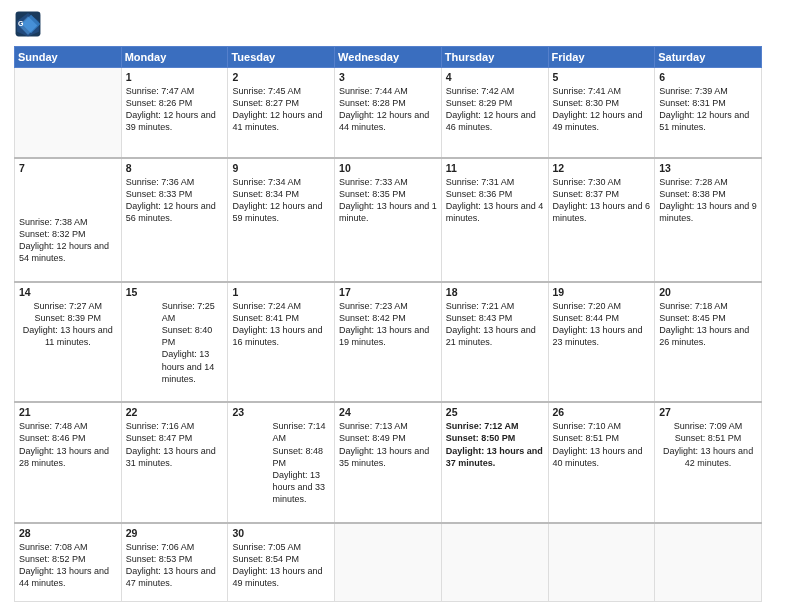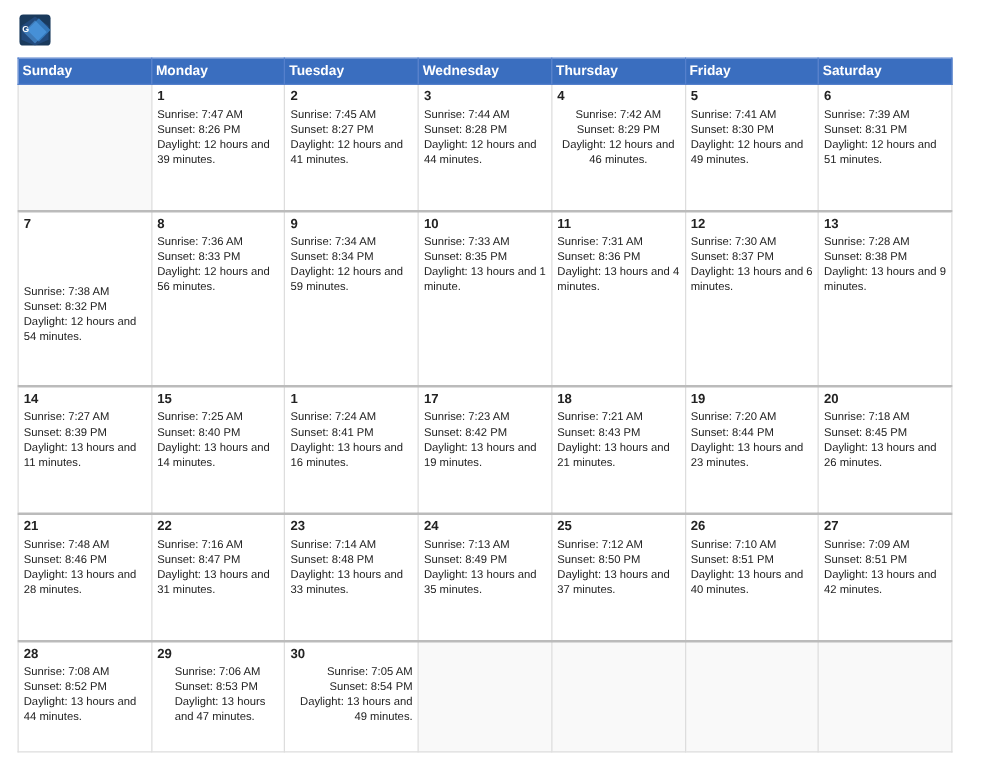--- a/index.html
+++ b/index.html
@@ -150,21 +150,21 @@
 Daylight: 12 hours and 41 minutes.</div>
           </td>
           <td>
             <div class="day-number">3</div>
             <div class="day-info" style="white-space: pre-line;">Sunrise: 7:44 AM
 Sunset: 8:28 PM
 Daylight: 12 hours and 44 minutes.</div>
           </td>
           <td>
             <div class="day-number">4</div>
-            <div class="day-info" style="white-space: pre-line; text-align: center;">Sunrise: 7:42 AM
+            <div class="day-info" style="white-space: pre-line;">Sunrise: 7:42 AM
 Sunset: 8:29 PM
 Daylight: 12 hours and 46 minutes.</div>
           </td>
           <td>
             <div class="day-number">5</div>
             <div class="day-info" style="white-space: pre-line;">Sunrise: 7:41 AM
 Sunset: 8:30 PM
 Daylight: 12 hours and 49 minutes.</div>
           </td>
           <td>
@@ -214,27 +214,27 @@
           <td>
             <div class="day-number">13</div>
             <div class="day-info" style="white-space: pre-line;">Sunrise: 7:28 AM
 Sunset: 8:38 PM
 Daylight: 13 hours and 9 minutes.</div>
           </td>
         </tr>
         <tr class="row-separator">
           <td>
             <div class="day-number">14</div>
-            <div class="day-info" style="white-space: pre-line;">Sunrise: 7:27 AM
+            <div class="day-info" style="white-space: pre-line; text-align: center;">Sunrise: 7:27 AM
 Sunset: 8:39 PM
 Daylight: 13 hours and 11 minutes.</div>
           </td>
           <td>
             <div class="day-number">15</div>
-            <div class="day-info" style="white-space: pre-line;">Sunrise: 7:25 AM
+            <div class="day-info" style="white-space: pre-line; margin-left: 36px;">Sunrise: 7:25 AM
 Sunset: 8:40 PM
 Daylight: 13 hours and 14 minutes.</div>
           </td>
           <td>
             <div class="day-number">1</div>
             <div class="day-info" style="white-space: pre-line;">Sunrise: 7:24 AM
 Sunset: 8:41 PM
 Daylight: 13 hours and 16 minutes.</div>
           </td>
           <td>
@@ -270,65 +270,65 @@
 Daylight: 13 hours and 28 minutes.</div>
           </td>
           <td>
             <div class="day-number">22</div>
             <div class="day-info" style="white-space: pre-line;">Sunrise: 7:16 AM
 Sunset: 8:47 PM
 Daylight: 13 hours and 31 minutes.</div>
           </td>
           <td>
             <div class="day-number">23</div>
-            <div class="day-info" style="white-space: pre-line;">Sunrise: 7:14 AM
+            <div class="day-info" style="white-space: pre-line; margin-left: 40px;">Sunrise: 7:14 AM
 Sunset: 8:48 PM
 Daylight: 13 hours and 33 minutes.</div>
           </td>
           <td>
             <div class="day-number">24</div>
             <div class="day-info" style="white-space: pre-line;">Sunrise: 7:13 AM
 Sunset: 8:49 PM
 Daylight: 13 hours and 35 minutes.</div>
           </td>
           <td>
             <div class="day-number">25</div>
-            <div class="day-info" style="white-space: pre-line;">Sunrise: 7:12 AM
+            <div class="day-info" style="white-space: pre-line; font-weight: bold;">Sunrise: 7:12 AM
 Sunset: 8:50 PM
 Daylight: 13 hours and 37 minutes.</div>
           </td>
           <td>
             <div class="day-number">26</div>
             <div class="day-info" style="white-space: pre-line;">Sunrise: 7:10 AM
 Sunset: 8:51 PM
 Daylight: 13 hours and 40 minutes.</div>
           </td>
           <td>
             <div class="day-number">27</div>
-            <div class="day-info" style="white-space: pre-line;">Sunrise: 7:09 AM
+            <div class="day-info" style="white-space: pre-line; text-align: center;">Sunrise: 7:09 AM
 Sunset: 8:51 PM
 Daylight: 13 hours and 42 minutes.</div>
           </td>
         </tr>
         <tr class="row-separator">
           <td>
             <div class="day-number">28</div>
             <div class="day-info" style="white-space: pre-line;">Sunrise: 7:08 AM
 Sunset: 8:52 PM
 Daylight: 13 hours and 44 minutes.</div>
           </td>
           <td>
             <div class="day-number">29</div>
-            <div class="day-info" style="white-space: pre-line; margin-left: 14px;">Sunrise: 7:06 AM
+            <div class="day-info" style="white-space: pre-line;">Sunrise: 7:06 AM
 Sunset: 8:53 PM
 Daylight: 13 hours and 47 minutes.</div>
           </td>
           <td>
             <div class="day-number">30</div>
-            <div class="day-info" style="white-space: pre-line; text-align: right;">Sunrise: 7:05 AM
+            <div class="day-info" style="white-space: pre-line;">Sunrise: 7:05 AM
 Sunset: 8:54 PM
 Daylight: 13 hours and 49 minutes.</div>
           </td>
           <td class="empty"></td>
           <td class="empty"></td>
           <td class="empty"></td>
           <td class="empty"></td>
         </tr>
       </tbody>
   </table>

